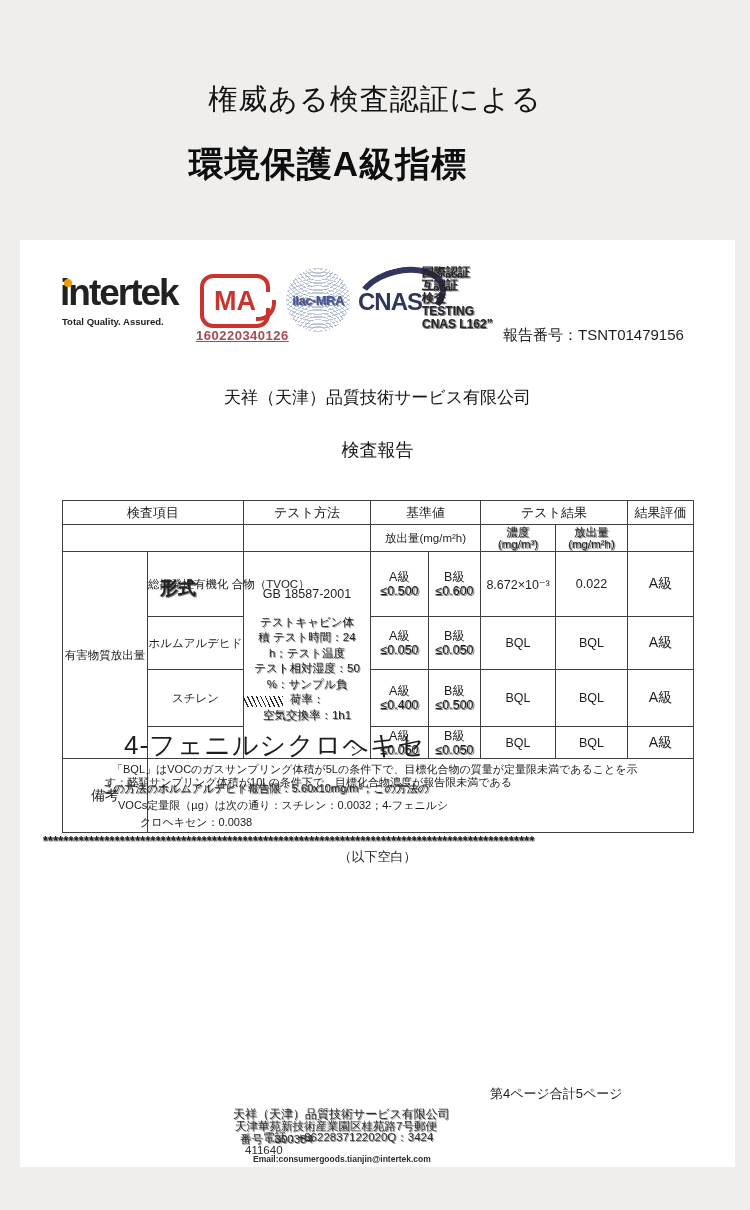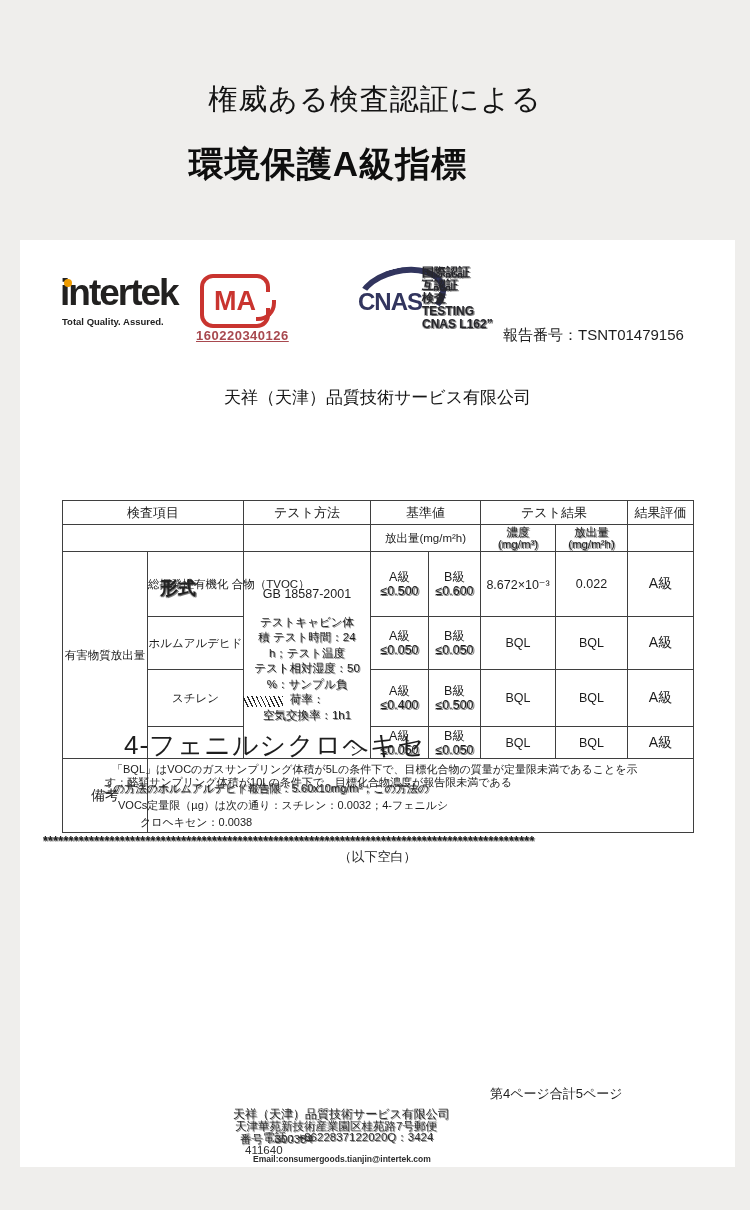--- a/index.html
+++ b/index.html
@@ -120,34 +120,38 @@
   <div class="intertek-dot"></div>
   <div class="intertek-tag">Total Quality. Assured.</div>
 
   <div class="ma-box">
     <span>MA</span>
   </div>
   <div class="ma-gap"></div>
   <div class="ma-curl"></div>
   <div class="ma-number">160220340126</div>
 
+  <div class="ilac-circle">
+    <span class="ilac-text dbl">ilac-MRA</span>
+  </div>
 
   <div class="cnas">
     <div class="cnas-arc"></div>
     <div class="cnas-text">CNAS</div>
   </div>
 
   <div class="cert-block pre garble">国際認証
 互認証
 検査
 TESTING
 CNAS L162”</div>
   <div class="report-no">報告番号：TSNT01479156</div>
 
   <div class="t-company-jp">天祥（天津）品質技術サービス有限公司</div>
+  <div class="t-report-jp">検査報告</div>
 
   <table class="rep">
     <colgroup>
       <col style="width:85px">
         <col style="width:96px">
         <col style="width:127px">
         <col style="width:58px">
       <col style="width:52px">
         <col style="width:75px">
         <col style="width:72px">

